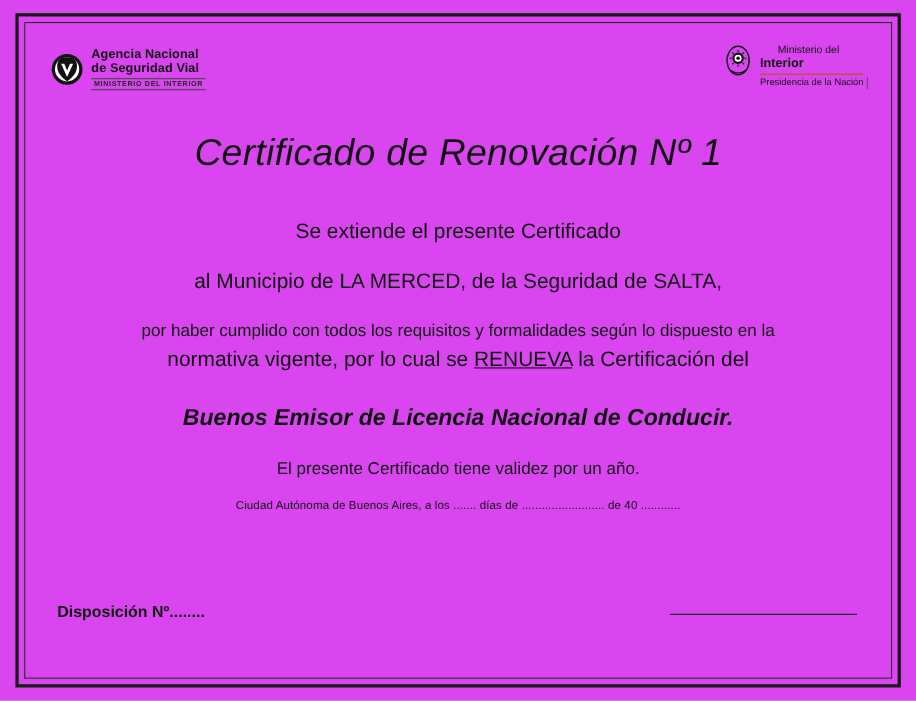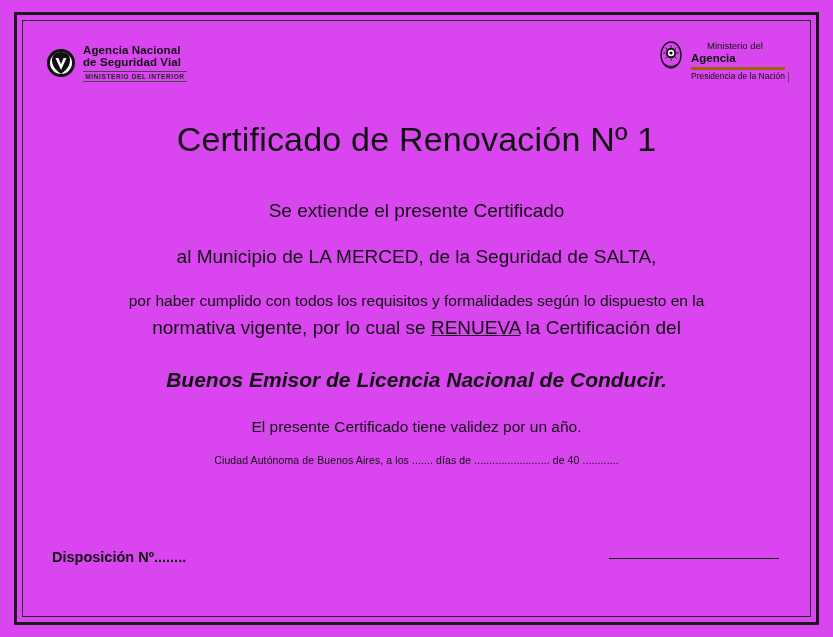--- a/index.html
+++ b/index.html
@@ -117,21 +117,21 @@
   .min-l2 {
     font-size: 11.5px;
     font-weight: bold;
     color: #111;
     white-space: nowrap;
   }
   .min-l3 {
     font-size: 8.5px;
     color: #111;
     white-space: nowrap;
-    border-top: 3px solid #a16207;
+    border-top: 1px solid #a16207;
     margin-top: 2px;
     padding-top: 2px;
     position: relative;
   }
   .min-l3::after {
     content: "";
     position: absolute;
     right: -4px;
     top: 2px;
     width: 1px;
@@ -140,20 +140,21 @@
   }
 
   
   .title {
     text-align: center;
     font-size: 34px;
     font-weight: normal;
     letter-spacing: .2px;
     margin-top: 22px;
     color: #111;
+    font-style: italic;
   }
 
   .para {
     text-align: center;
     font-size: 19px;
     color: #111;
     margin-top: 22px;
     line-height: 1.25;
   }
   .para.p1 { margin-top: 40px; }
@@ -257,21 +258,21 @@
               <line x1="13" y1="20.6" x2="13" y2="18.6"></line>
               <line x1="7.6" y1="18.4" x2="9" y2="17"></line>
               <line x1="5.4" y1="13" x2="7.4" y2="13"></line>
               <line x1="7.6" y1="7.6" x2="9" y2="9"></line>
             </g>
             <path d="M6 24 q7 5 14 0" fill="none" stroke="#111" stroke-width="1.2"></path>
           </svg>
         </span>
         <div class="min-text">
           <div class="min-l1">Ministerio del</div>
-          <div class="min-l2">Agencia</div>
+          <div class="min-l2">Interior</div>
           <div class="min-l3">Presidencia de la Nación</div>
         </div>
       </div>
 
     </div>
 
     <div class="title">Certificado de Renovación Nº 1</div>
 
     <div class="para p1">Se extiende el presente Certificado</div>
     <div class="para p2">al Municipio de LA MERCED, de la Seguridad de SALTA,</div>

